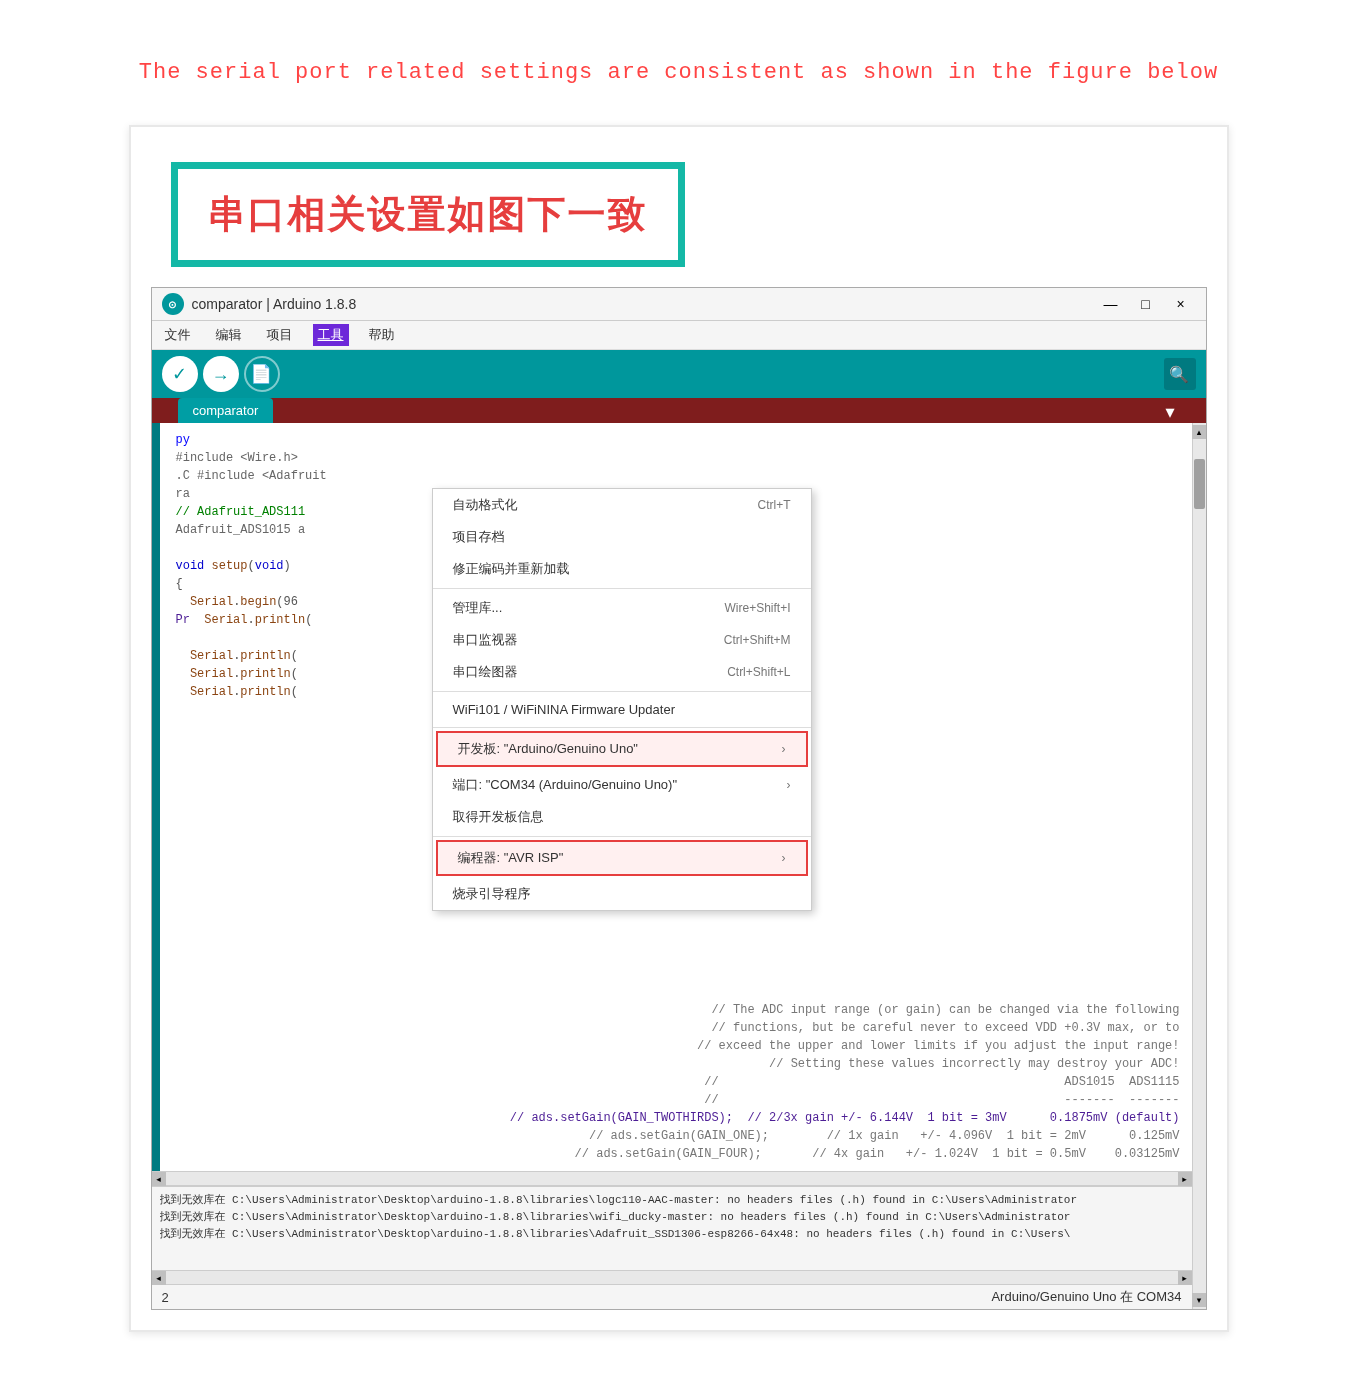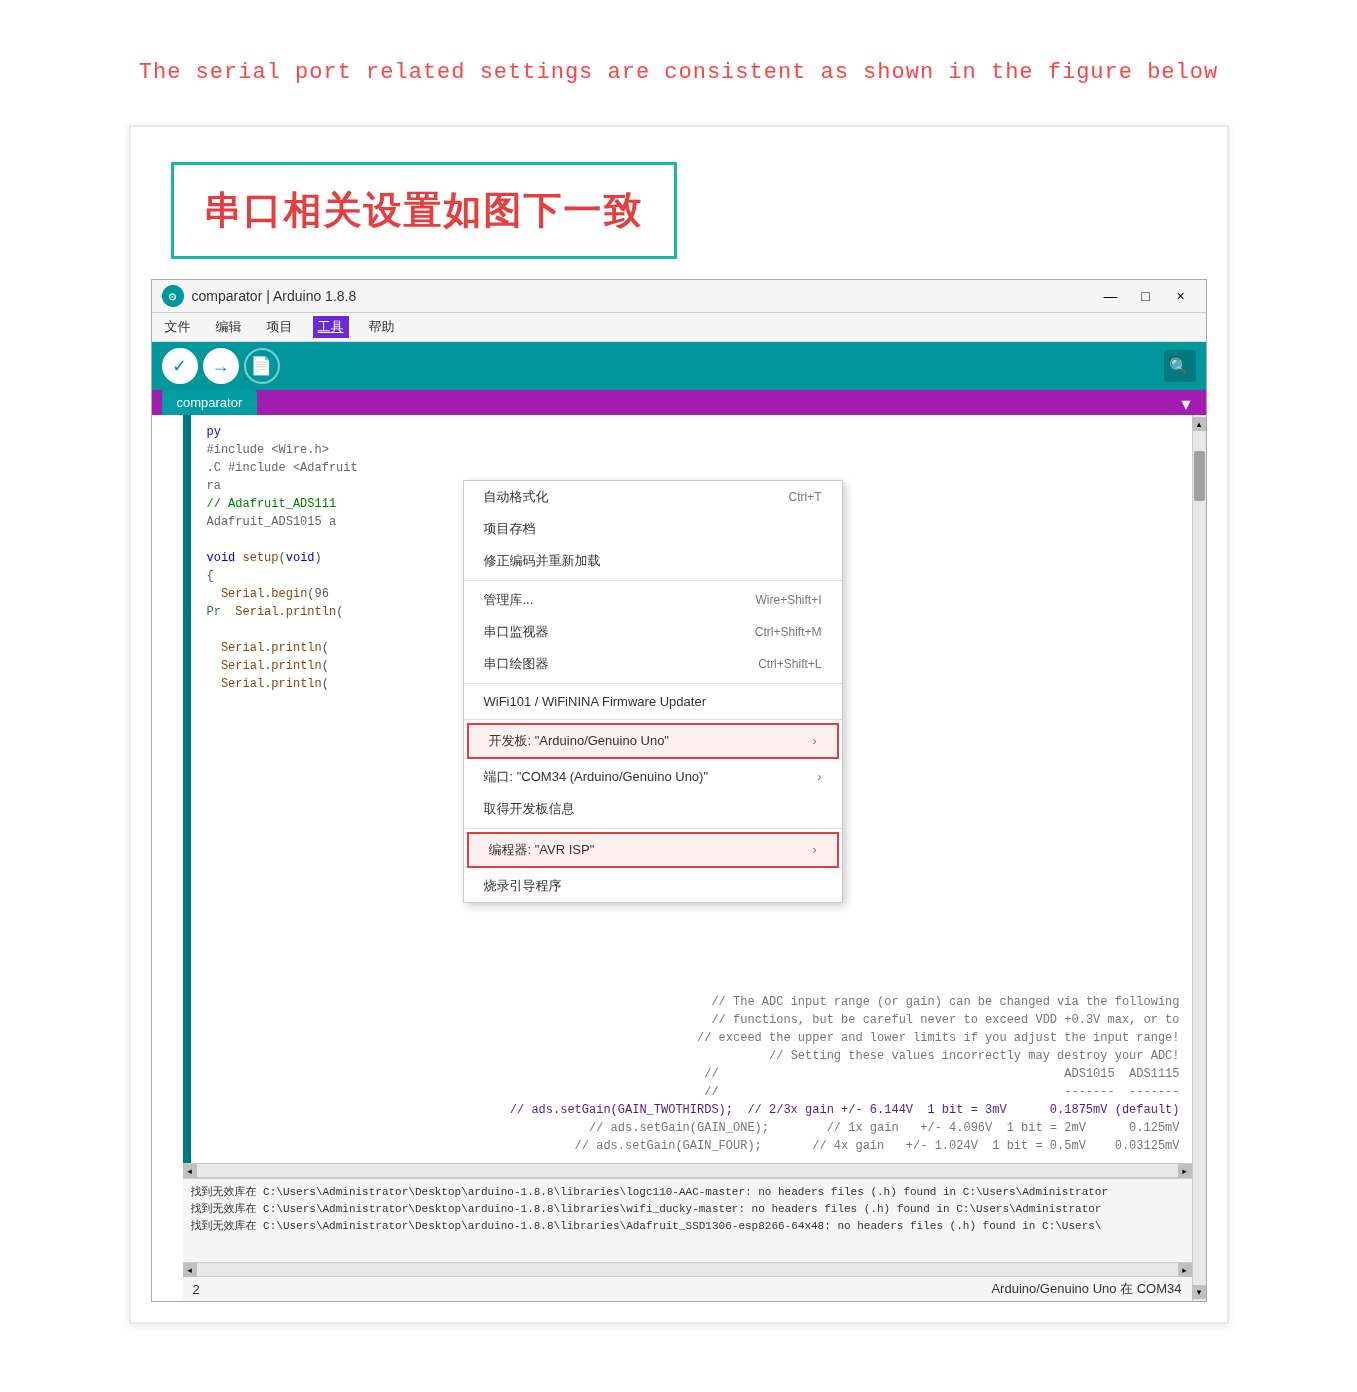--- a/index.html
+++ b/index.html
@@ -31,21 +31,21 @@
       position: relative;
       width: 1100px;
       margin: 0 auto;
       display: block;
       background: #fff;
       box-shadow: 0 2px 8px rgba(0,0,0,0.1);
     }
 
     
     .banner-box {
-      border: 3px solid #14b8a6;
+      border: 7px solid #14b8a6;
       padding: 20px 30px 20px 30px;
       margin: 20px 20px 0 20px;
       display: inline-block;
       background: #fff;
     }
 
     .banner-text {
       color: #e63e3e;
       font-size: 38px;
       font-weight: bold;
@@ -170,22 +170,22 @@
       width: 32px;
       height: 32px;
       display: flex;
       align-items: center;
       justify-content: center;
       cursor: pointer;
     }
 
     
     .tabbar {
-      background: #a21caf;
-      padding: 0 10px;
+      background: #7f1d1d;
+      padding: 0 26px;
       display: flex;
       align-items: flex-end;
       font-size: 13px;
       font-family: Arial, sans-serif;
     }
 
     .tab {
       background: #009ea4;
       color: white;
       padding: 5px 15px;
@@ -287,21 +287,20 @@
       align-items: center;
       font-size: 13px;
       font-family: Arial, sans-serif;
       color: #333;
     }
 
     
     .window-body {
       position: relative;
       display: flex;
-      margin-left: 31px;
     }
 
     .window-main {
       flex: 1;
     }
 
     .right-scrollbar {
       width: 14px;
       background: #e8e8e8;
       border-left: 1px solid #ccc;
@@ -429,21 +428,21 @@
               <div class="code-line"><span class="code-keyword">py</span></div>
               <div class="code-line"><span style="color:#666;">#include &lt;Wire.h&gt;</span></div>
               <div class="code-line"><span style="color:#666;">.C #include &lt;Adafruit</span></div>
               <div class="code-line"><span style="color:#666;">ra</span></div>
               <div class="code-line"><span style="color:#008000;">// Adafruit_ADS111</span></div>
               <div class="code-line"><span style="color:#666;">Adafruit_ADS1015 a</span></div>
               <div class="code-line">&nbsp;</div>
               <div class="code-line"><span style="color:#0000cc;">void</span> <span style="color:#8b4513;">setup</span>(<span style="color:#0000cc;">void</span>)</div>
               <div class="code-line">{</div>
               <div class="code-line">  <span style="color:#8b4513;">Serial</span>.<span style="color:#8b4513;">begin</span>(96</div>
-              <div class="code-line"><span style="color:#15803d;">Pr</span>  <span style="color:#8b4513;">Serial</span>.<span style="color:#8b4513;">println</span>(</div>
+              <div class="code-line"><span style="color:#4c1d95;">Pr</span>  <span style="color:#8b4513;">Serial</span>.<span style="color:#8b4513;">println</span>(</div>
               <div class="code-line">&nbsp;</div>
               <div class="code-line">  <span style="color:#8b4513;">Serial</span>.<span style="color:#8b4513;">println</span>(</div>
               <div class="code-line">  <span style="color:#8b4513;">Serial</span>.<span style="color:#8b4513;">println</span>(</div>
               <div class="code-line">  <span style="color:#8b4513;">Serial</span>.<span style="color:#8b4513;">println</span>(</div>
             </div>
 
             <div class="dropdown-menu">
               <div class="dropdown-item">
                 <span>自动格式化</span>
                 <span class="shortcut">Ctrl+T</span>

